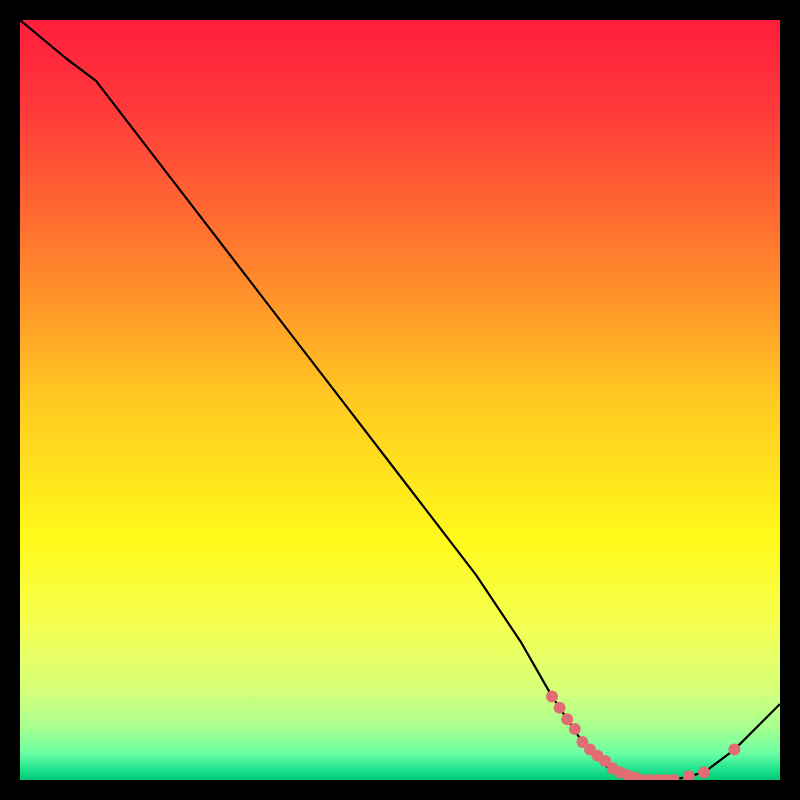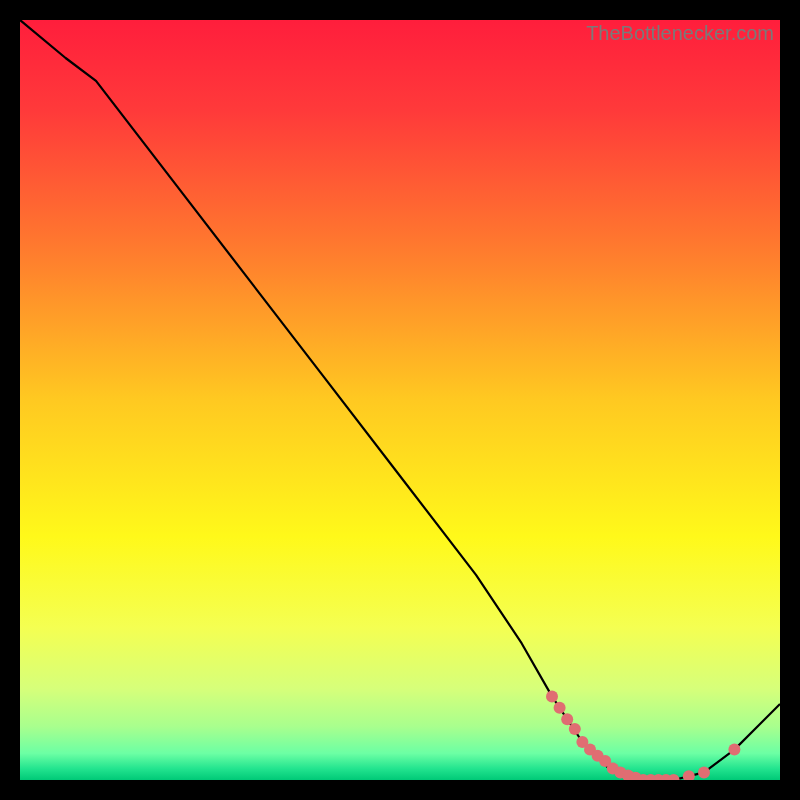--- a/index.html
+++ b/index.html
@@ -33,21 +33,20 @@
   svg {
     position: absolute;
     left: 0;
     top: 0;
   }
 </style>
 </head>
 <body>
 
 <div class="frame">
-  <div class="watermark">TheBottlenecker.com</div>
   <svg id="chart-svg" width="760" height="760" viewBox="0 0 760 760">
       <defs>
         <linearGradient id="bg-grad" x1="0" y1="0" x2="0" y2="1">
           <stop offset="0%" stop-color="#ff1e3c"></stop>
           <stop offset="12%" stop-color="#ff3a3a"></stop>
           <stop offset="30%" stop-color="#ff7a2e"></stop>
           <stop offset="50%" stop-color="#ffc921"></stop>
           <stop offset="68%" stop-color="#fff91a"></stop>
           <stop offset="80%" stop-color="#f4ff52"></stop>
           <stop offset="88%" stop-color="#d6ff7a"></stop>

